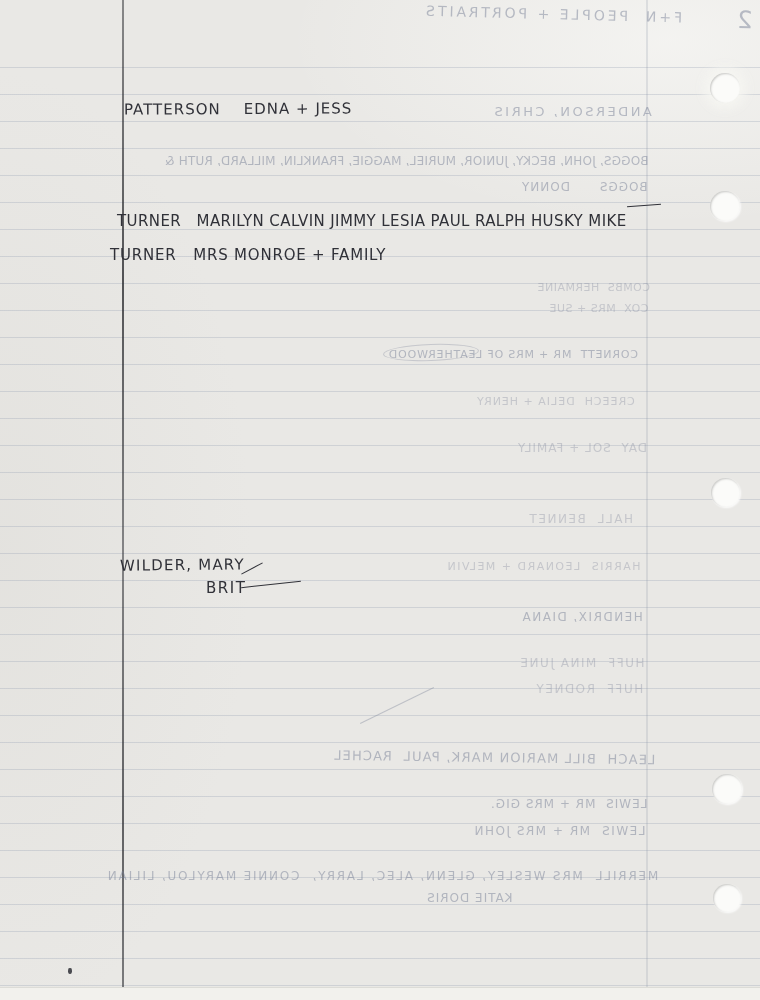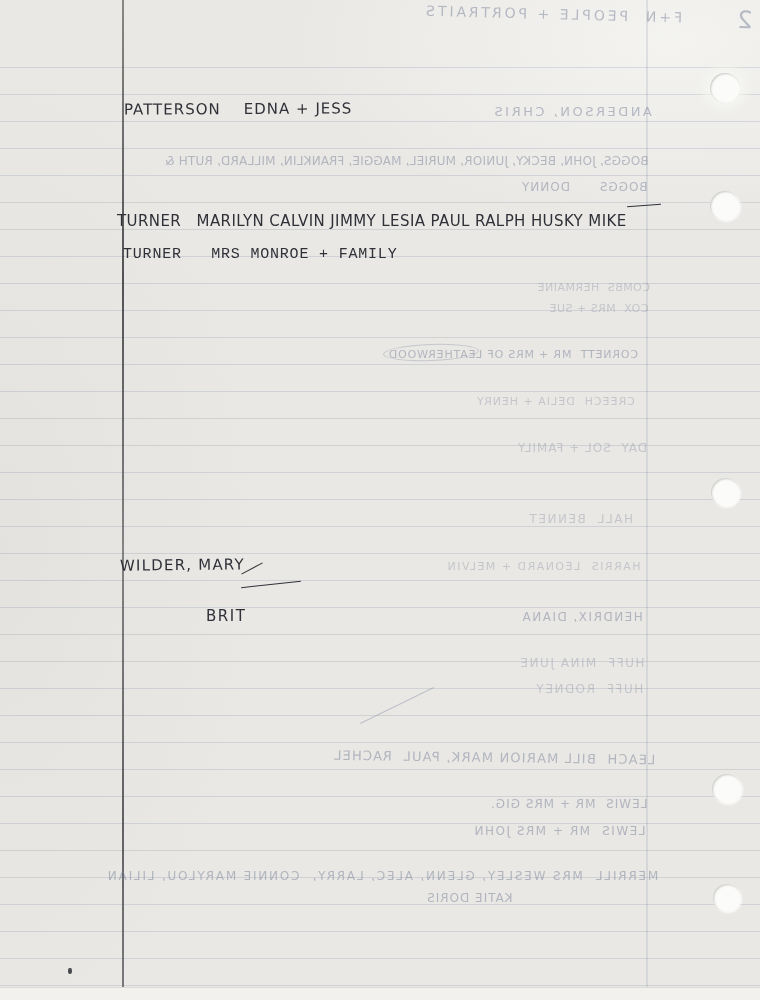--- a/index.html
+++ b/index.html
@@ -30,23 +30,23 @@
     box-shadow:inset 1px 1px 2px rgba(128,128,126,0.4), 0 0 12px 6px rgba(246,245,241,0.95);}
   #hole-2{left:710px;top:191px;width:30px;height:30px;}
   #hole-3{left:711px;top:478px;width:29px;height:29px;}
   #hole-4{left:712px;top:774px;width:30px;height:30px;}
   #hole-5{left:713px;top:884px;width:28px;height:28px;}
 
   .front{position:absolute;white-space:pre;color:var(--front-ink);
     font-size:15px;font-weight:500;}
   #f0{left:124px;top:100px;letter-spacing:1px;transform:rotate(-0.3deg);}
   #f1{left:117px;top:212px;letter-spacing:0.4px;}
-  #f2{left:123px;top:246px;letter-spacing:0.8px;font-family:Liberation Mono, monospace;}
+  #f2{left:110px;top:246px;letter-spacing:0.8px;}
   #f3{left:120px;top:556px;letter-spacing:1.2px;transform:rotate(-0.6deg);}
-  #f4{left:206px;top:607px;letter-spacing:1.5px;text-align:center;}
+  #f4{left:206px;top:579px;letter-spacing:1.5px;text-align:center;}
 
   .bleed{position:absolute;white-space:pre;color:var(--bleed-ink);
     transform:scaleX(-1);font-weight:500;}
   .bleed.light{color:var(--bleed-ink-light);}
   #bleed-header{position:absolute;right:8px;top:4px;display:flex;gap:55px;
     align-items:flex-start;transform:scaleX(-1) rotate(-1.5deg);color:var(--bleed-ink);}
   #bleed-header .num{font-size:24px;line-height:1;}
   #bleed-header .ttl{font-size:14px;letter-spacing:3px;margin-top:3px;white-space:pre;}
   #b0{right:108px;top:104px;font-size:13px;letter-spacing:2.5px;}
   #b1{right:112px;top:154px;font-size:12px;letter-spacing:0.2px;}

